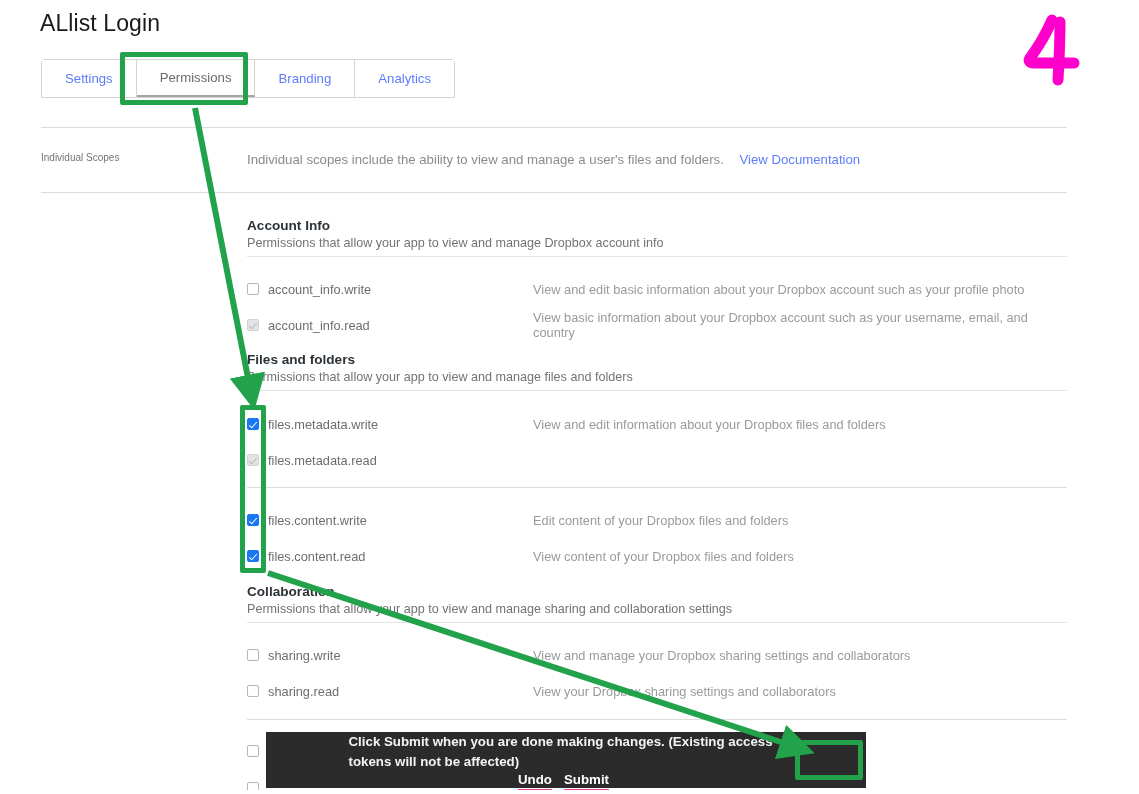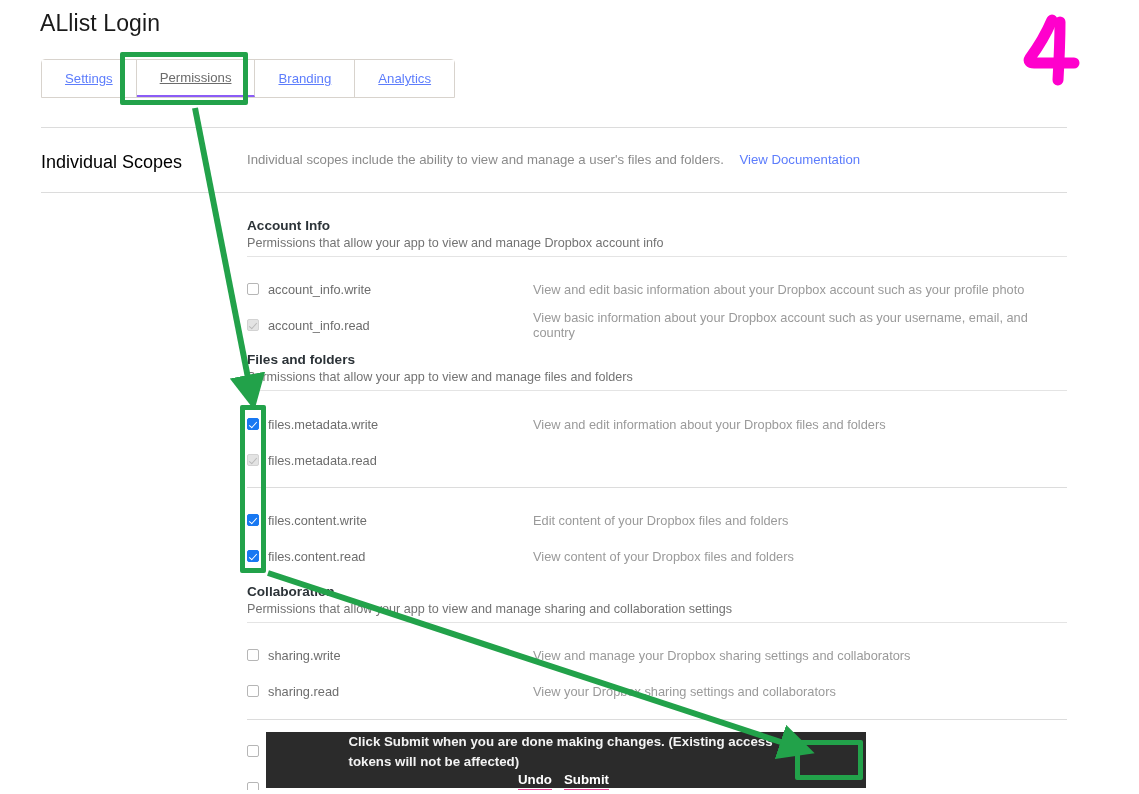--- a/index.html
+++ b/index.html
@@ -49,44 +49,43 @@
     align-items: center;
     justify-content: center;
     padding: 0 23px;
     font-size: 13.2px;
     color: #5d7dfc;
     border-right: 1px solid #d8d3cd;
     box-sizing: border-box;
     height: 100%;
     cursor: pointer;
     background: #fff;
-    text-decoration: underline;
   }
   .tab:last-child { border-right: none; }
   .tab.active {
     color: #6b6b6b;
-    border-bottom: 2px solid #8b5cf6;
+    border-bottom: 2px solid #a3a3a3;
   }
 
   
   .hr {
     position: absolute;
     left: 41px;
     width: 1026px;
     height: 1px;
     background: #dcdcdc;
   }
 
   
   .scopes-label {
     position: absolute;
     left: 41px;
     top: 152px;
-    font-size: 18px;
-    color: #000000;
+    font-size: 10px;
+    color: #737373;
   }
   .scopes-desc {
     position: absolute;
     left: 247px;
     top: 152px;
     font-size: 13.2px;
     color: #8b8b8b;
   }
   .scopes-desc a {
     color: #5d7dfc;

